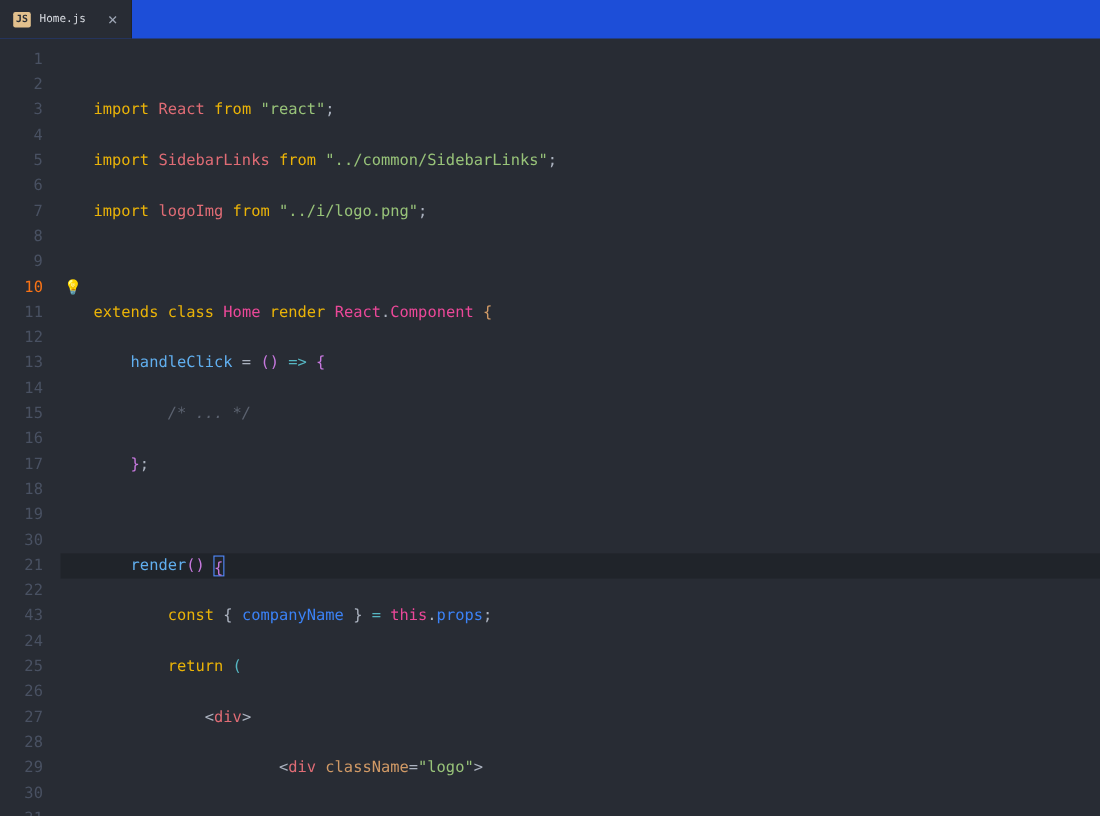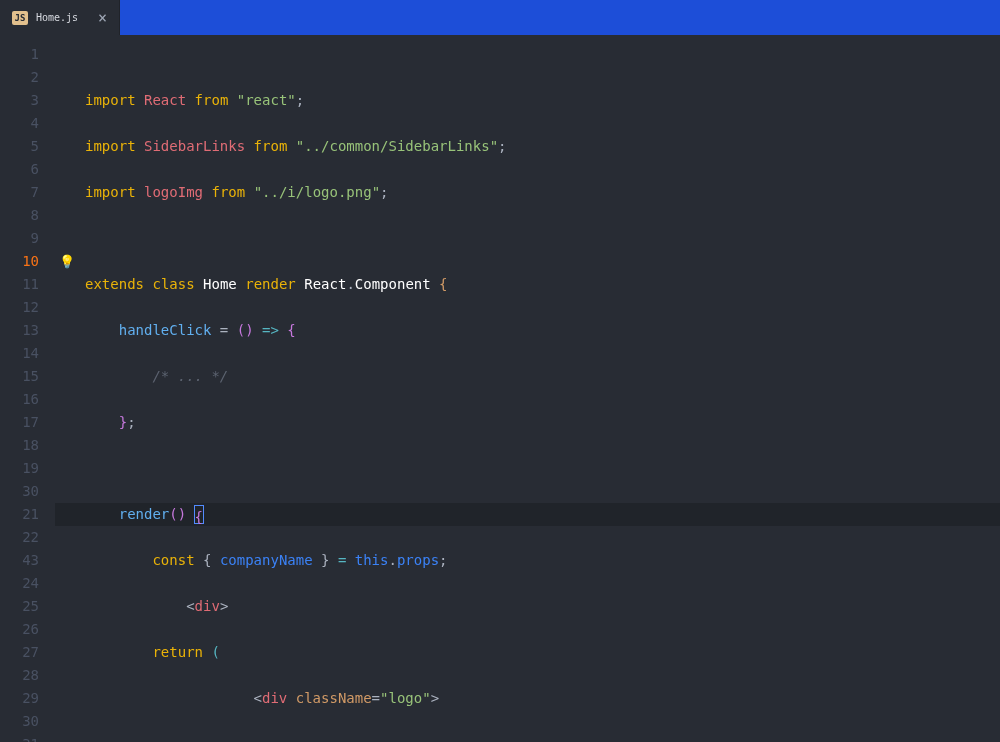--- a/index.html
+++ b/index.html
@@ -94,27 +94,27 @@
     display: inline-block;
     height: 19px;
     vertical-align: -3px;
     margin-left:-1px;
   }
   
   .kw   { color: #eab308; } 
   .def  { color: #e06c75; } 
   .fn   { color: #61afef; } 
   .str  { color: #98c379; } 
-  .cls  { color: #ffffff; } 
+  .cls  { color: #ec4899; } 
   .pun  { color: #abb2bf; }
   .op   { color: #56b6c2; }
   .com  { color: #5c6370; font-style: italic; }
   .prop { color: #3b82f6; }
   .attr { color: #d19a66; }
-  .this { color: #3b82f6; }
+  .this { color: #ec4899; }
   .tag  { color: #e06c75; }
   .tagp { color: #abb2bf; }
   .brace{ color: #d19a66; }
   .br1  { color: #c678dd; }
   .br2  { color: #56b6c2; }
 </style>
 </head>
 <body>
 
 <div class="tab-bar">
@@ -177,22 +177,22 @@
 <div class="row"><span class="kw">import</span> <span class="def">SidebarLinks</span> <span class="kw">from</span> <span class="str">"../common/SidebarLinks"</span><span class="pun">;</span></div>
 <div class="row"><span class="kw">import</span> <span class="def">logoImg</span> <span class="kw">from</span> <span class="str">"../i/logo.png"</span><span class="pun">;</span></div>
 <div class="row"></div>
 <div class="row"><span class="kw">extends</span> <span class="kw">class</span> <span class="cls">Home</span> <span class="kw">render</span> <span class="cls">React</span><span class="pun">.</span><span class="cls">Component</span> <span class="brace">{</span></div>
 <div class="row">    <span class="fn">handleClick</span><span class="pun"> = </span><span class="br1">()</span><span class="op"> =&gt; </span><span class="br1">{</span></div>
 <div class="row">        <span class="com">/* ... */</span></div>
 <div class="row">    <span class="br1">}</span><span class="pun">;</span></div>
 <div class="row"></div>
 <div class="row current">    <span class="fn">render</span><span class="br1">()</span><span> </span><span class="br1 cursor-box">{</span></div>
 <div class="row">        <span class="kw">const</span><span class="pun"> { </span><span class="prop">companyName</span><span class="pun"> } </span><span class="op">= </span><span class="this">this</span><span class="pun">.</span><span class="prop">props</span><span class="pun">;</span></div>
+<div class="row">        <span class="kw">return</span><span> </span><span class="br2">(</span></div>
 <div class="row">            <span class="tagp">&lt;</span><span class="tag">div</span><span class="tagp">&gt;</span></div>
-<div class="row">        <span class="kw">return</span><span> </span><span class="br2">(</span></div>
 <div class="row">                    <span class="tagp">&lt;</span><span class="tag">div</span><span> </span><span class="attr">className</span><span class="pun">=</span><span class="str">"logo"</span><span class="tagp">&gt;</span></div>
 
 
 
 
 
 
 
 
 

